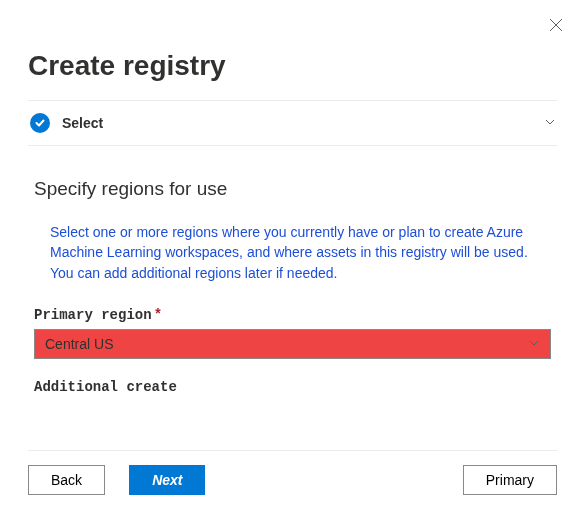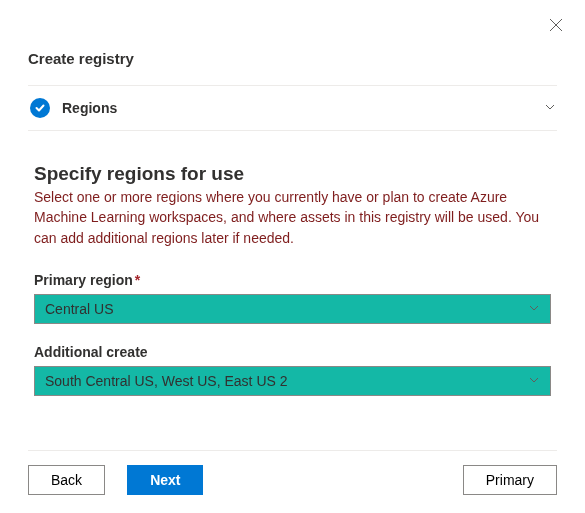--- a/index.html
+++ b/index.html
@@ -15,21 +15,21 @@
     }
     .close-btn {
       position: absolute;
       top: 14px;
       right: 18px;
       cursor: pointer;
       color: #605e5c;
       padding: 4px;
     }
     .page-title {
-      font-size: 15px;
+      font-size: 28px;
       font-weight: 600;
       margin-top: 34px;
       margin-bottom: 18px;
     }
     .divider {
       border: none;
       border-top: 1px solid #edebe9;
       margin: 0;
     }
     .section-row {
@@ -45,43 +45,42 @@
       display: flex;
       align-items: center;
       justify-content: center;
       margin-right: 12px;
       flex-shrink: 0;
     }
     .check-circle svg { display: block; }
     .section-label { font-weight: 600; flex: 1; }
     .chevron { color: #605e5c; }
     .content { padding: 32px 6px 0 6px; }
-    .subhead { font-size: 19px; font-weight: 700; margin-bottom: 2px; }
-    .desc { color: #7f1d1d; line-height: 1.45; margin-bottom: 24px; }
-    .field-label { font-weight: 600; margin-bottom: 6px; display: block; }
+    .subhead { font-size: 19px; font-weight: 400; margin-bottom: 22px; }
+    .desc { color: #1d4ed8; line-height: 1.45; margin-bottom: 24px; margin-left: 16px; }
+    .field-label { font-weight: 600; margin-bottom: 6px; display: block; font-family: Liberation Mono, monospace; }
     .req { color: #a4262c; margin-left: 2px; }
     .select {
       width: 100%;
       border: 1px solid #8a8886;
       display: flex;
       align-items: center;
       padding: 6px 10px;
       cursor: pointer;
       margin-bottom: 20px;
-      background: #14b8a6;
+      background: #ef4444;
     }
     .select-text { flex: 1; color: #323130; }
     .select .chevron { color: #605e5c; }
     .footer {
       position: absolute;
       left: 28px; right: 28px; bottom: 18px;
       display: flex;
       align-items: flex-end;
       padding-top: 12px;
-      gap: 12px;
     }
     .footer-divider {
       position: absolute;
       left: 28px; right: 28px;
       bottom: 62px;
       border-top: 1px solid #edebe9;
     }
     .btn {
       padding: 6px 22px;
       font-size: 14px;
@@ -90,42 +89,42 @@
       background: #fff;
       cursor: pointer;
       min-width: 76px;
     }
     .btn-primary {
       background: #0078d4;
       color: #fff;
       border-color: #0078d4;
       font-weight: 600;
     }
-    .btn + .btn { margin-left: 10px; }
+    .btn + .btn { margin-left: 24px; font-style: italic; }
     .spacer { flex: 1; }
   </style>
 </head>
 <body>
 
 <div class="close-btn">
   <svg width="14" height="14" viewBox="0 0 14 14">
       <path d="M1 1 L13 13 M13 1 L1 13" stroke="#605e5c" stroke-width="1" fill="none"></path>
     </svg>
 </div>
 
 <h1 class="page-title">Create registry</h1>
 <hr class="divider">
 
 <div class="section-row">
   <span class="check-circle">
     <svg width="12" height="12" viewBox="0 0 12 12">
         <path d="M2.5 6 L5 8.5 L9.5 3.5" stroke="#fff" stroke-width="2" fill="none" stroke-linecap="round" stroke-linejoin="round"></path>
       </svg>
   </span>
-  <span class="section-label">Regions</span>
+  <span class="section-label">Select</span>
   <span class="chevron">
     <svg width="14" height="14" viewBox="0 0 14 14">
         <path d="M3 5 L7 9 L11 5" stroke="#605e5c" stroke-width="1" fill="none"></path>
       </svg>
   </span>
 </div>
 <hr class="divider">
 
 <div class="content">
   <h2 class="subhead">Specify regions for use</h2>
@@ -137,28 +136,20 @@
   <div class="select">
     <span class="select-text">Central US</span>
     <span class="chevron">
       <svg width="12" height="12" viewBox="0 0 12 12">
           <path d="M2 4 L6 8 L10 4" stroke="#605e5c" stroke-width="1" fill="none"></path>
         </svg>
     </span>
   </div>
 
   <label class="field-label">Additional create</label>
-  <div class="select">
-    <span class="select-text">South Central US, West US, East US 2</span>
-    <span class="chevron">
-      <svg width="12" height="12" viewBox="0 0 12 12">
-          <path d="M2 4 L6 8 L10 4" stroke="#605e5c" stroke-width="1" fill="none"></path>
-        </svg>
-    </span>
-  </div>
 </div>
 
 <div class="footer-divider"></div>
 <div class="footer">
   <button class="btn">Back</button>
   <button class="btn btn-primary">Next</button>
   <span class="spacer"></span>
   <button class="btn">Primary</button>
 </div>
 

